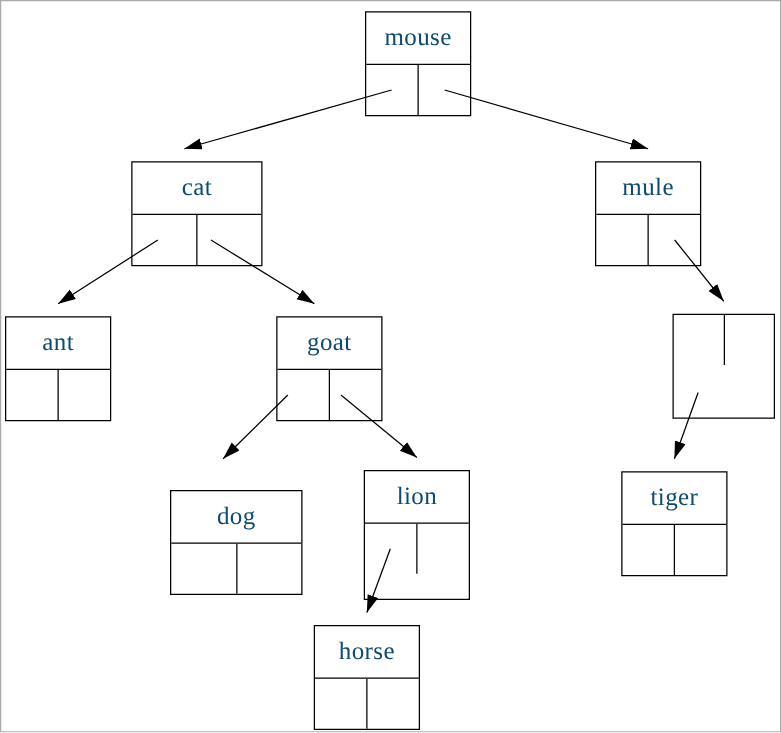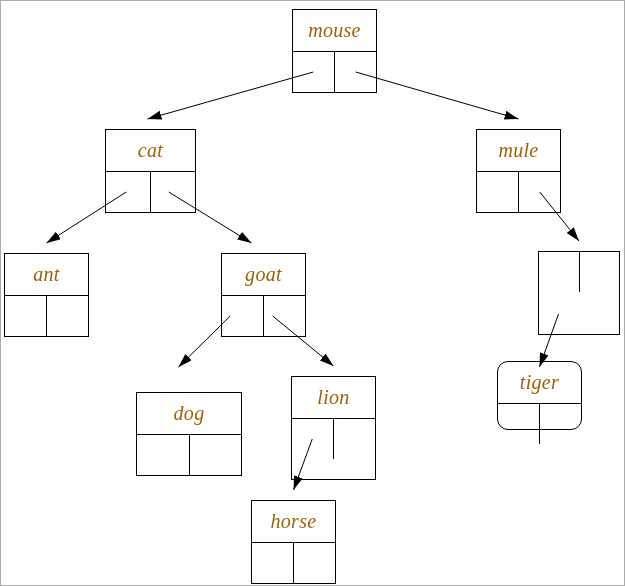--- a/index.html
+++ b/index.html
@@ -28,44 +28,43 @@
     background: #fff;
   }
   .node-label {
     box-sizing: border-box;
     height: 42px;
     border-bottom: 1px solid #000;
     display: flex;
     align-items: center;
     justify-content: center;
     font-size: 20px;
-    color: #a16207;
+    color: #0c4a6e;
     letter-spacing: 0.3px;
-    font-style: italic;
   }
   .node-pointers {
     display: flex;
     height: 40px;
   }
   .ptr-cell { flex: 1 1 50%; }
   .ptr-cell.left { border-right: 1px solid #000; }
 </style>
 </head>
 <body>
 
 <div class="canvas">
   <div class="nodes-layer">
       <div class="node" style="left: 291px; top: 8px; width: 85px; height: 84px;">
         <div class="node-label">mouse</div>
         <div class="node-pointers">
           <div class="ptr-cell left"></div>
           <div class="ptr-cell right"></div>
         </div>
       </div>
-      <div class="node" style="left: 104px; top: 128px; width: 91px; height: 84px;">
+      <div class="node" style="left: 104px; top: 128px; width: 105px; height: 84px;">
         <div class="node-label">cat</div>
         <div class="node-pointers">
           <div class="ptr-cell left"></div>
           <div class="ptr-cell right"></div>
         </div>
       </div>
       <div class="node" style="left: 3px; top: 252px; width: 85px; height: 84px;">
         <div class="node-label">ant</div>
         <div class="node-pointers">
           <div class="ptr-cell left"></div>
@@ -99,21 +98,21 @@
           <div class="ptr-cell right"></div>
         </div>
       </div>
       <div class="node" style="left: 290px; top: 375px; width: 85px; height: 104px;">
         <div class="node-label">lion</div>
         <div class="node-pointers">
           <div class="ptr-cell left"></div>
           <div class="ptr-cell right"></div>
         </div>
       </div>
-      <div class="node" style="left: 496px; top: 360px; width: 85px; height: 69px; border-radius: 11px;">
+      <div class="node" style="left: 496px; top: 376px; width: 85px; height: 84px;">
         <div class="node-label">tiger</div>
         <div class="node-pointers">
           <div class="ptr-cell left"></div>
           <div class="ptr-cell right"></div>
         </div>
       </div>
       <div class="node" style="left: 250px; top: 499px; width: 85px; height: 84px;">
         <div class="node-label">horse</div>
         <div class="node-pointers">
           <div class="ptr-cell left"></div>

